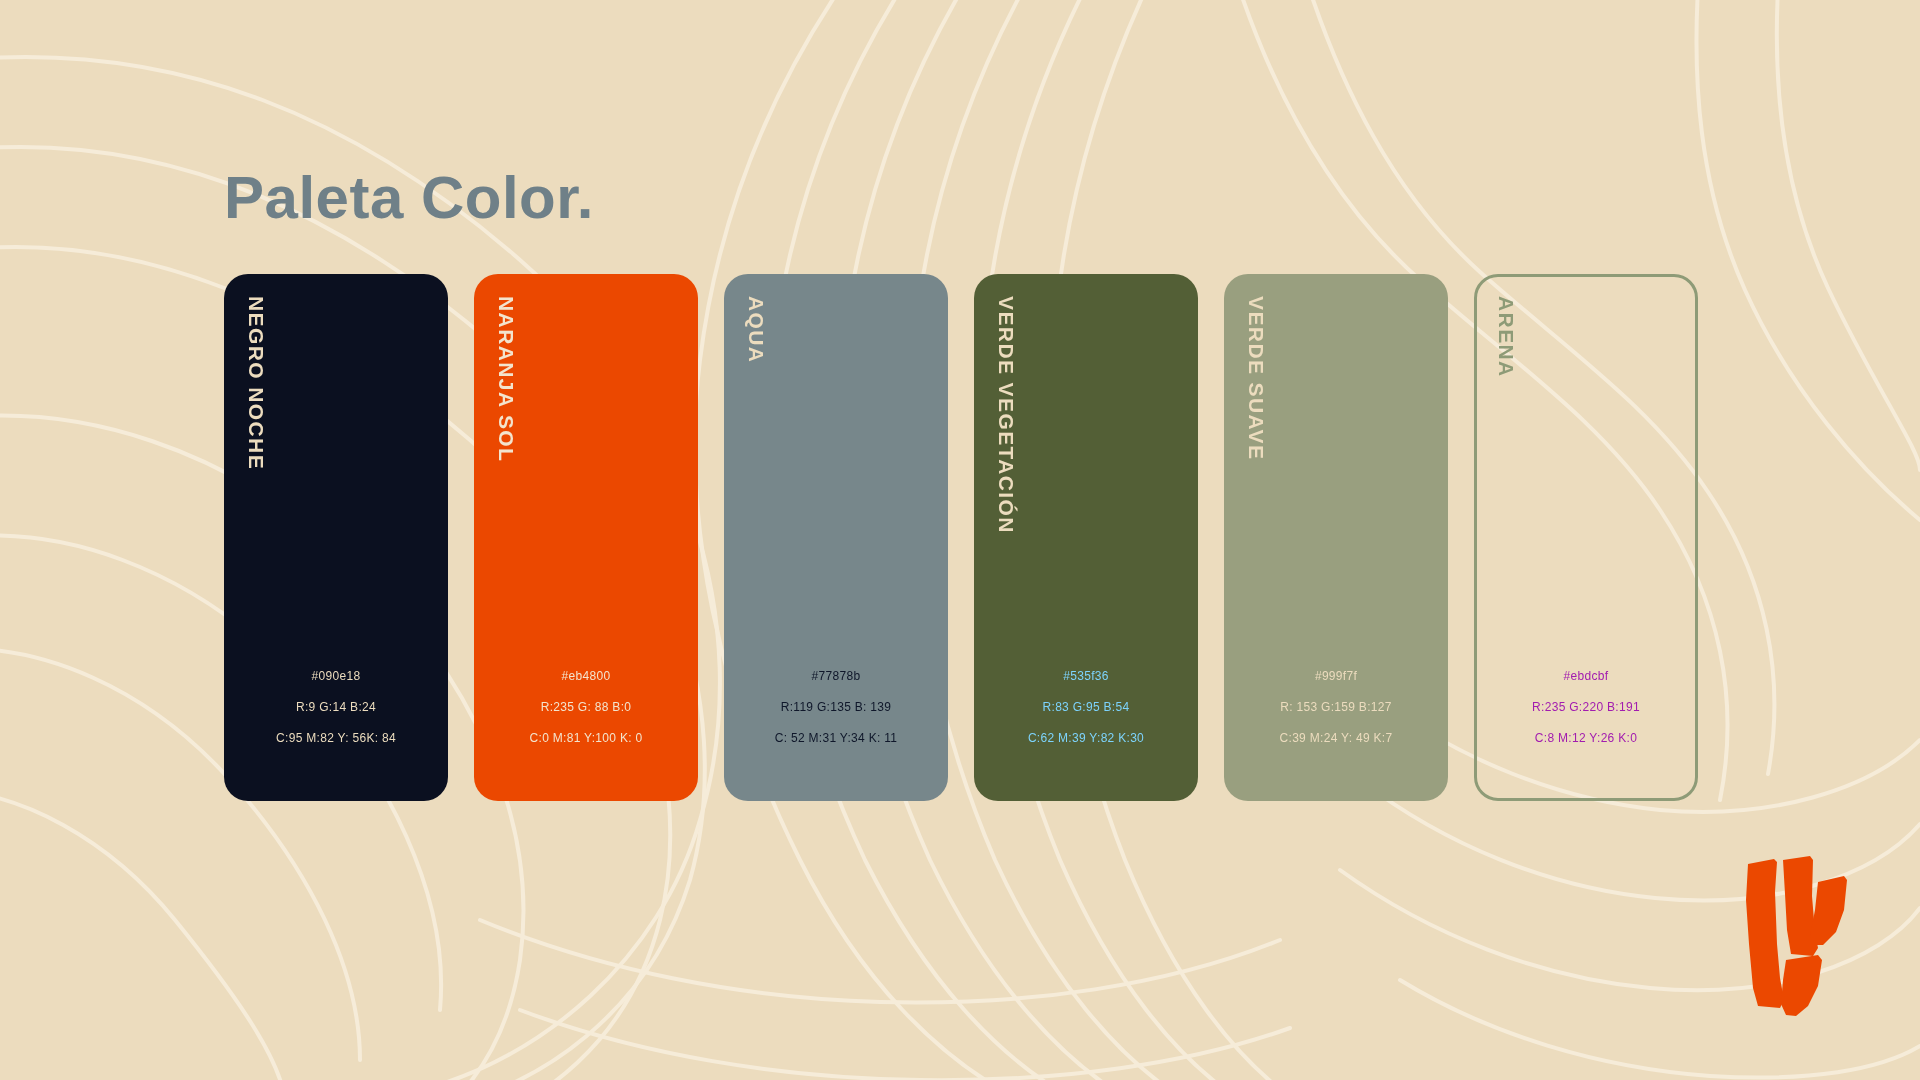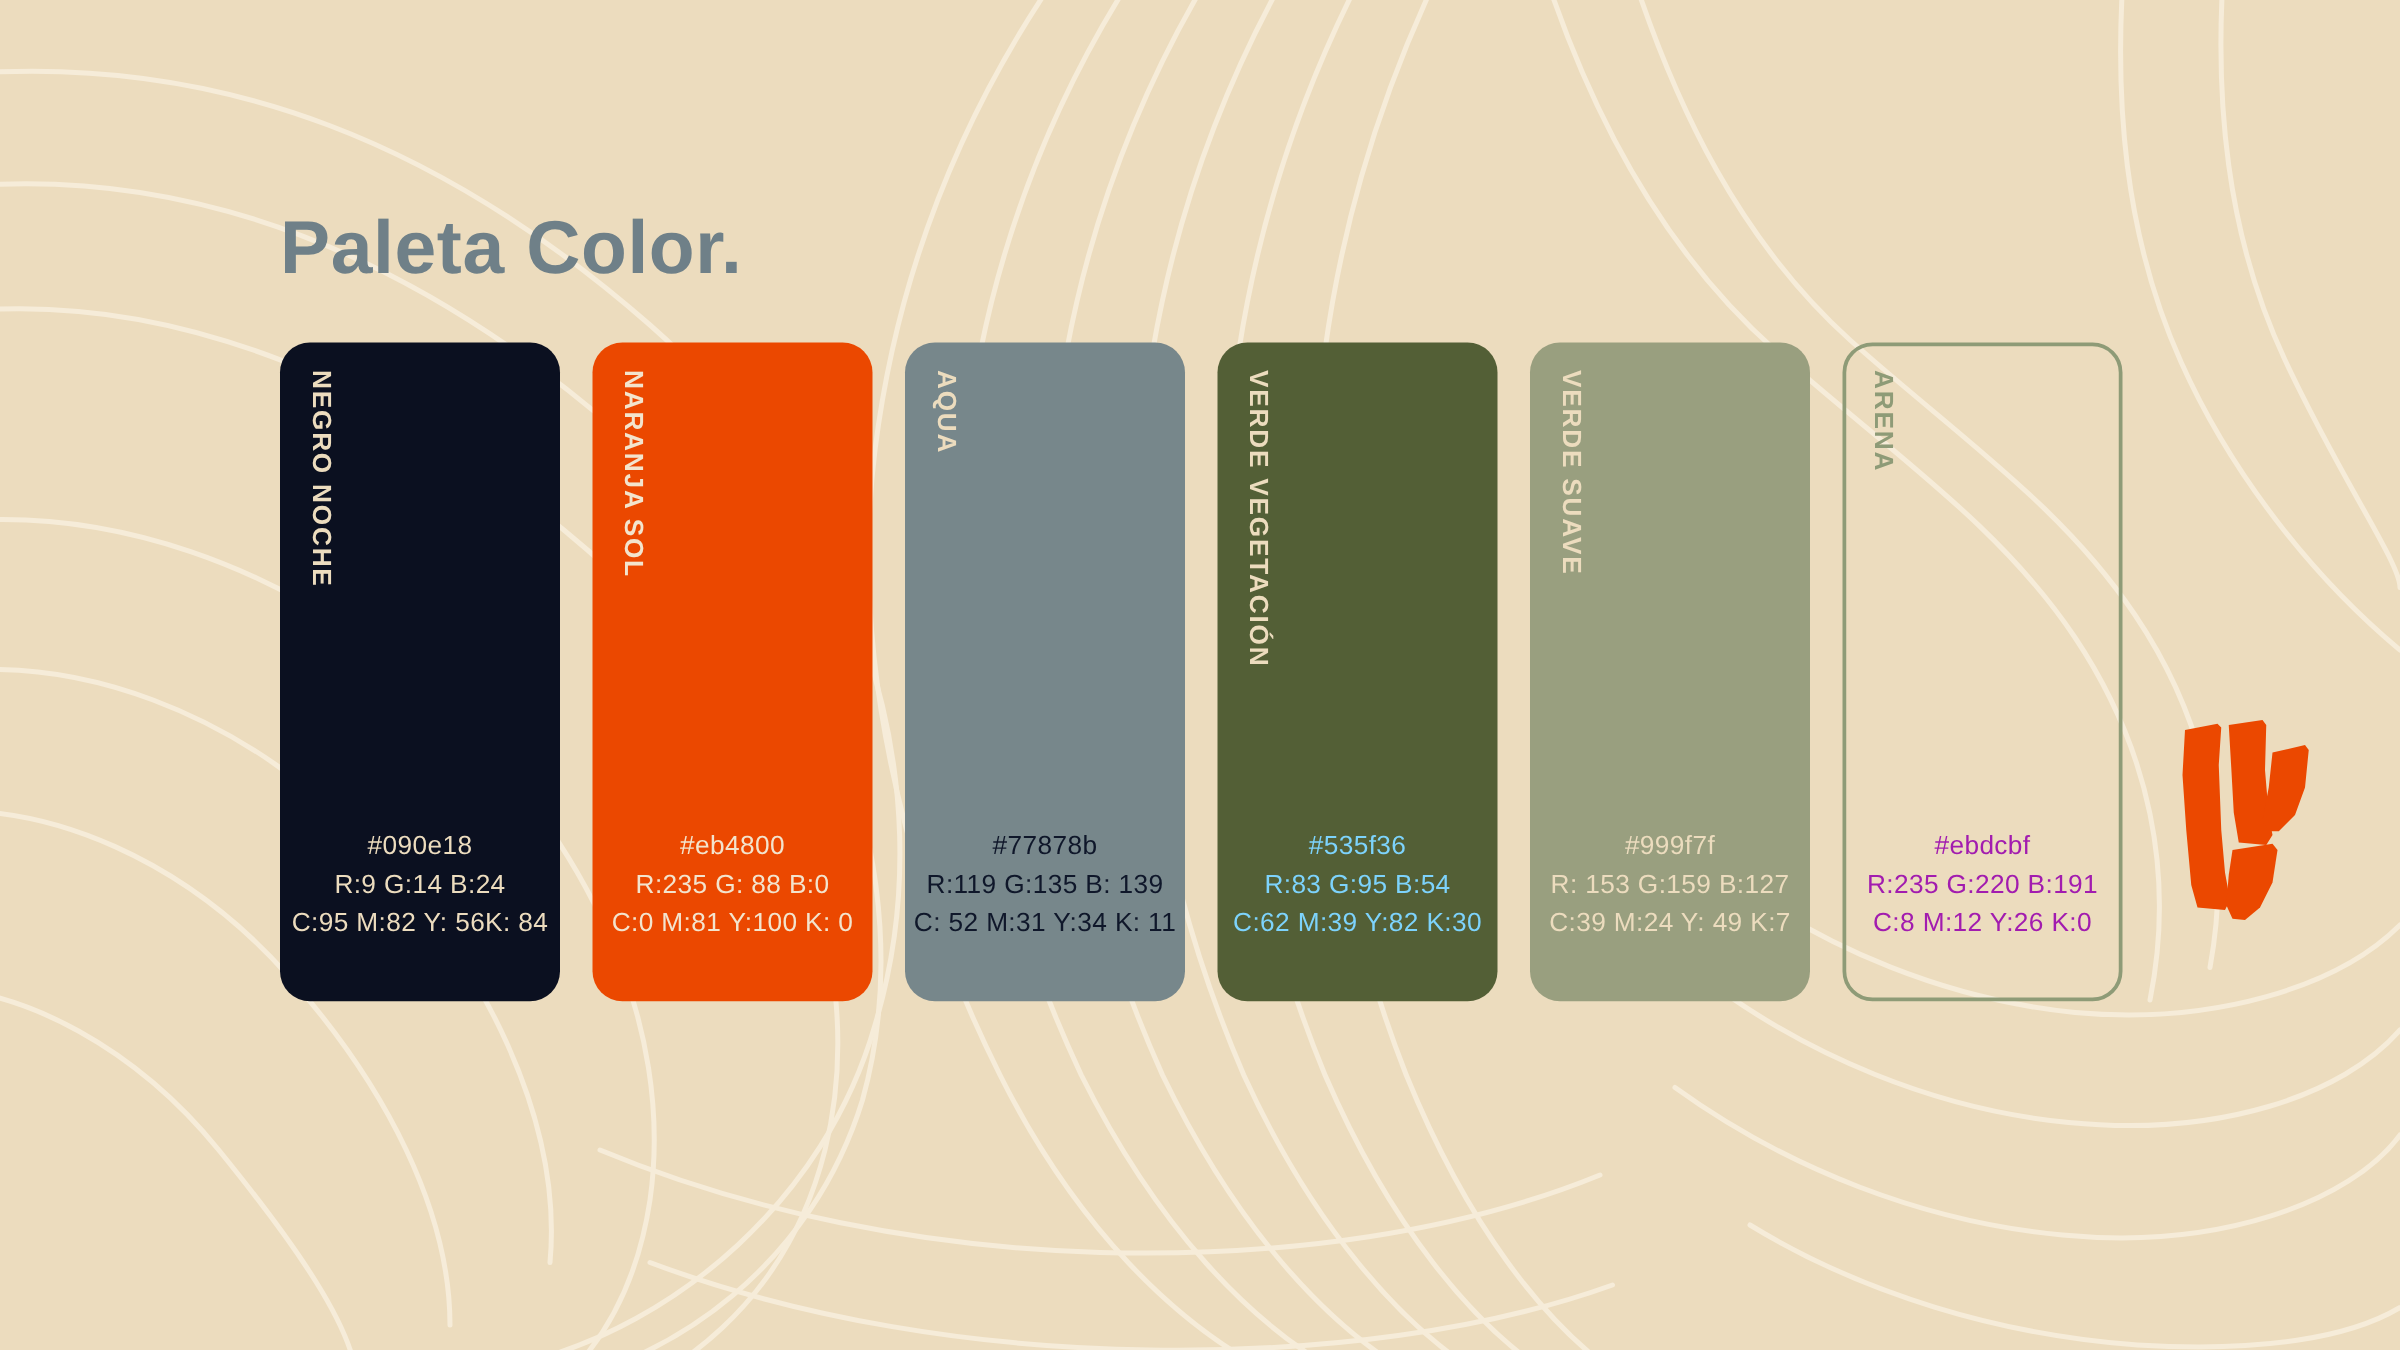--- a/index.html
+++ b/index.html
@@ -23,21 +23,21 @@
     width: 1920px;
     height: 1080px;
     z-index: 0;
     pointer-events: none;
   }
 
   
   .page {
     position: relative;
     width: 1920px;
-    height: 800px;
+    height: 1080px;
     z-index: 1;
   }
 
   
   .title {
     position: absolute;
     left: 224px;
     top: 168px;
     font-size: 60px;
     font-weight: bold;
@@ -88,21 +88,21 @@
     top: 19px;
   }
 
   
   .swatch-specs {
     position: absolute;
     left: 0;
     right: 0;
     bottom: 47px;
     text-align: center;
-    font-size: 21px;
+    font-size: 12px;
     line-height: 31px;
     letter-spacing: 0.3px;
   }
 
   .swatch.outlined .swatch-specs {
     bottom: 44px;
   }
 
   .spec-hex { display: block; }
   .spec-rgb { display: block; }

